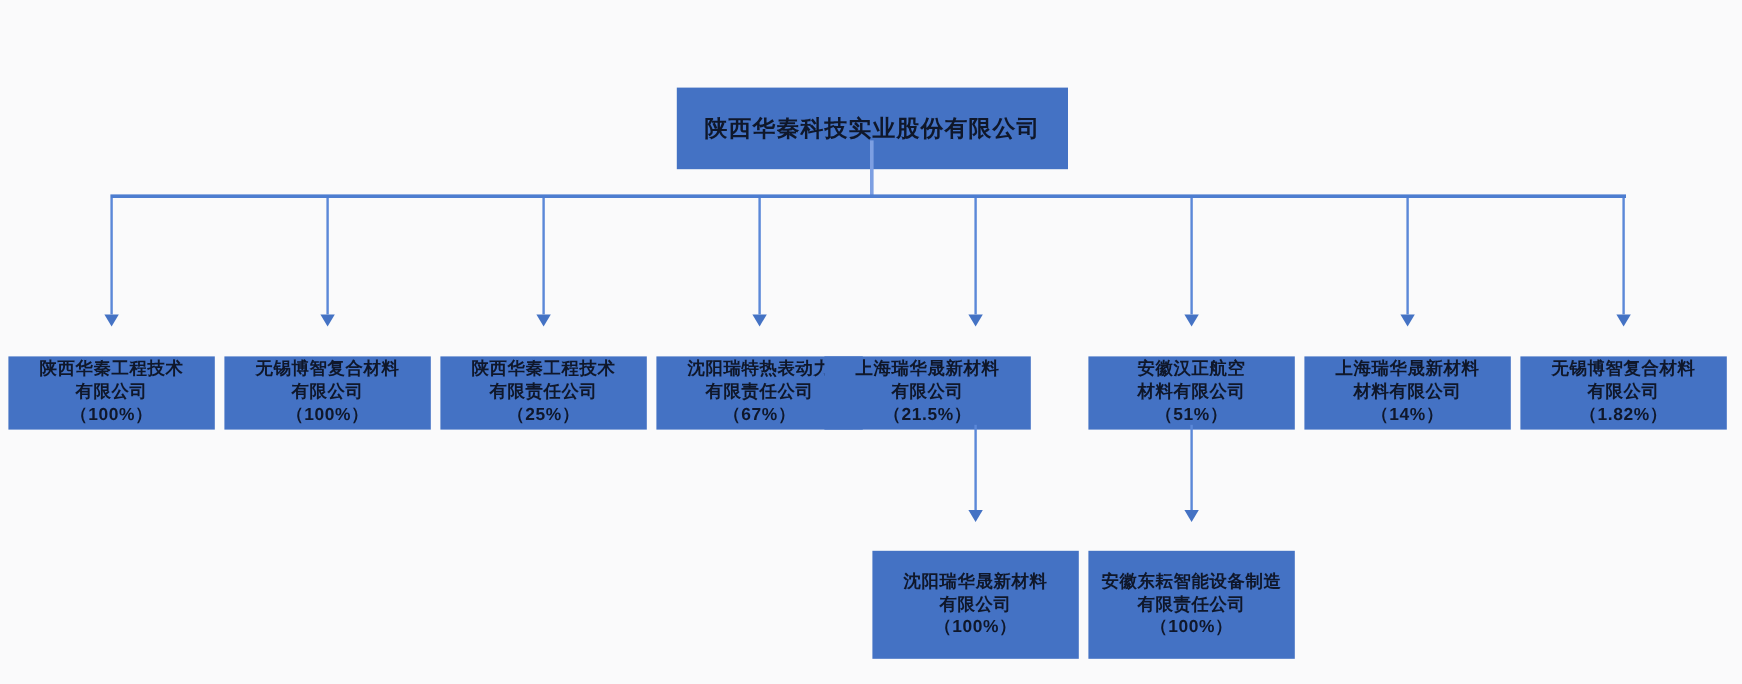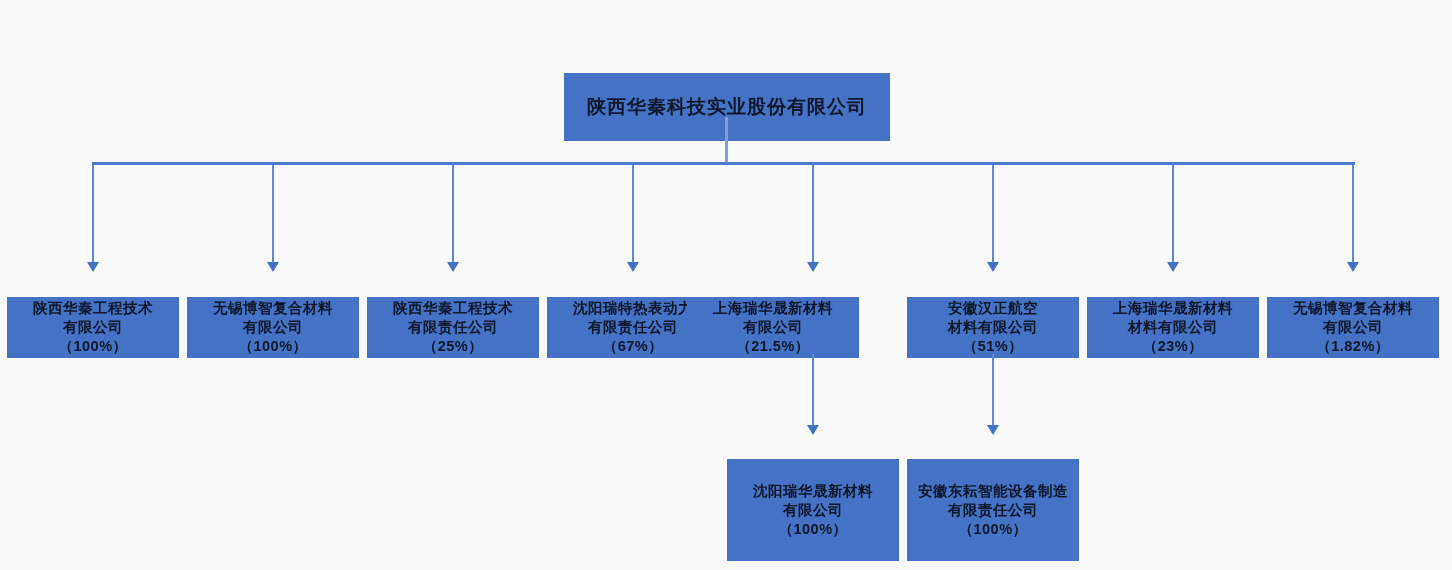--- a/index.html
+++ b/index.html
@@ -30,21 +30,21 @@
     left:564px;top:49px;width:326px;height:68px;
     font-size:19px;
     letter-spacing:1px;
   }
   .child{
     top:273px;width:172px;height:61px;
     font-size:14.5px;
     line-height:19px;
   }
   .grand{
-    top:435px;width:172px;height:102px;
+    top:435px;width:172px;height:90px;
     font-size:14.5px;
     line-height:19px;
   }
   .b0{left:7px}.b1{left:187px}.b2{left:367px}.b3{left:547px}
   .b4{left:687px}.b5{left:907px}.b6{left:1087px}.b7{left:1267px}
   .g0{left:727px}.g1{left:907px}
 
   
   .line{position:absolute;background:#4d7dd0;}
   .stem{left:725px;top:117px;width:3px;height:46px;background:#7d9fe2;}
@@ -121,21 +121,21 @@
     <div>（21.5%）</div>
   </div>
   <div class="node child b5">
     <div>安徽汉正航空</div>
     <div>材料有限公司</div>
     <div>（51%）</div>
   </div>
   <div class="node child b6">
     <div>上海瑞华晟新材料</div>
     <div>材料有限公司</div>
-    <div>（23%）</div>
+    <div>（14%）</div>
   </div>
   <div class="node child b7">
     <div>无锡博智复合材料</div>
     <div>有限公司</div>
     <div>（1.82%）</div>
   </div>
 
   <div class="line gdrop gd0"></div>
   <div class="line gdrop gd1"></div>
   <div class="arrow agrand ga0"></div>

